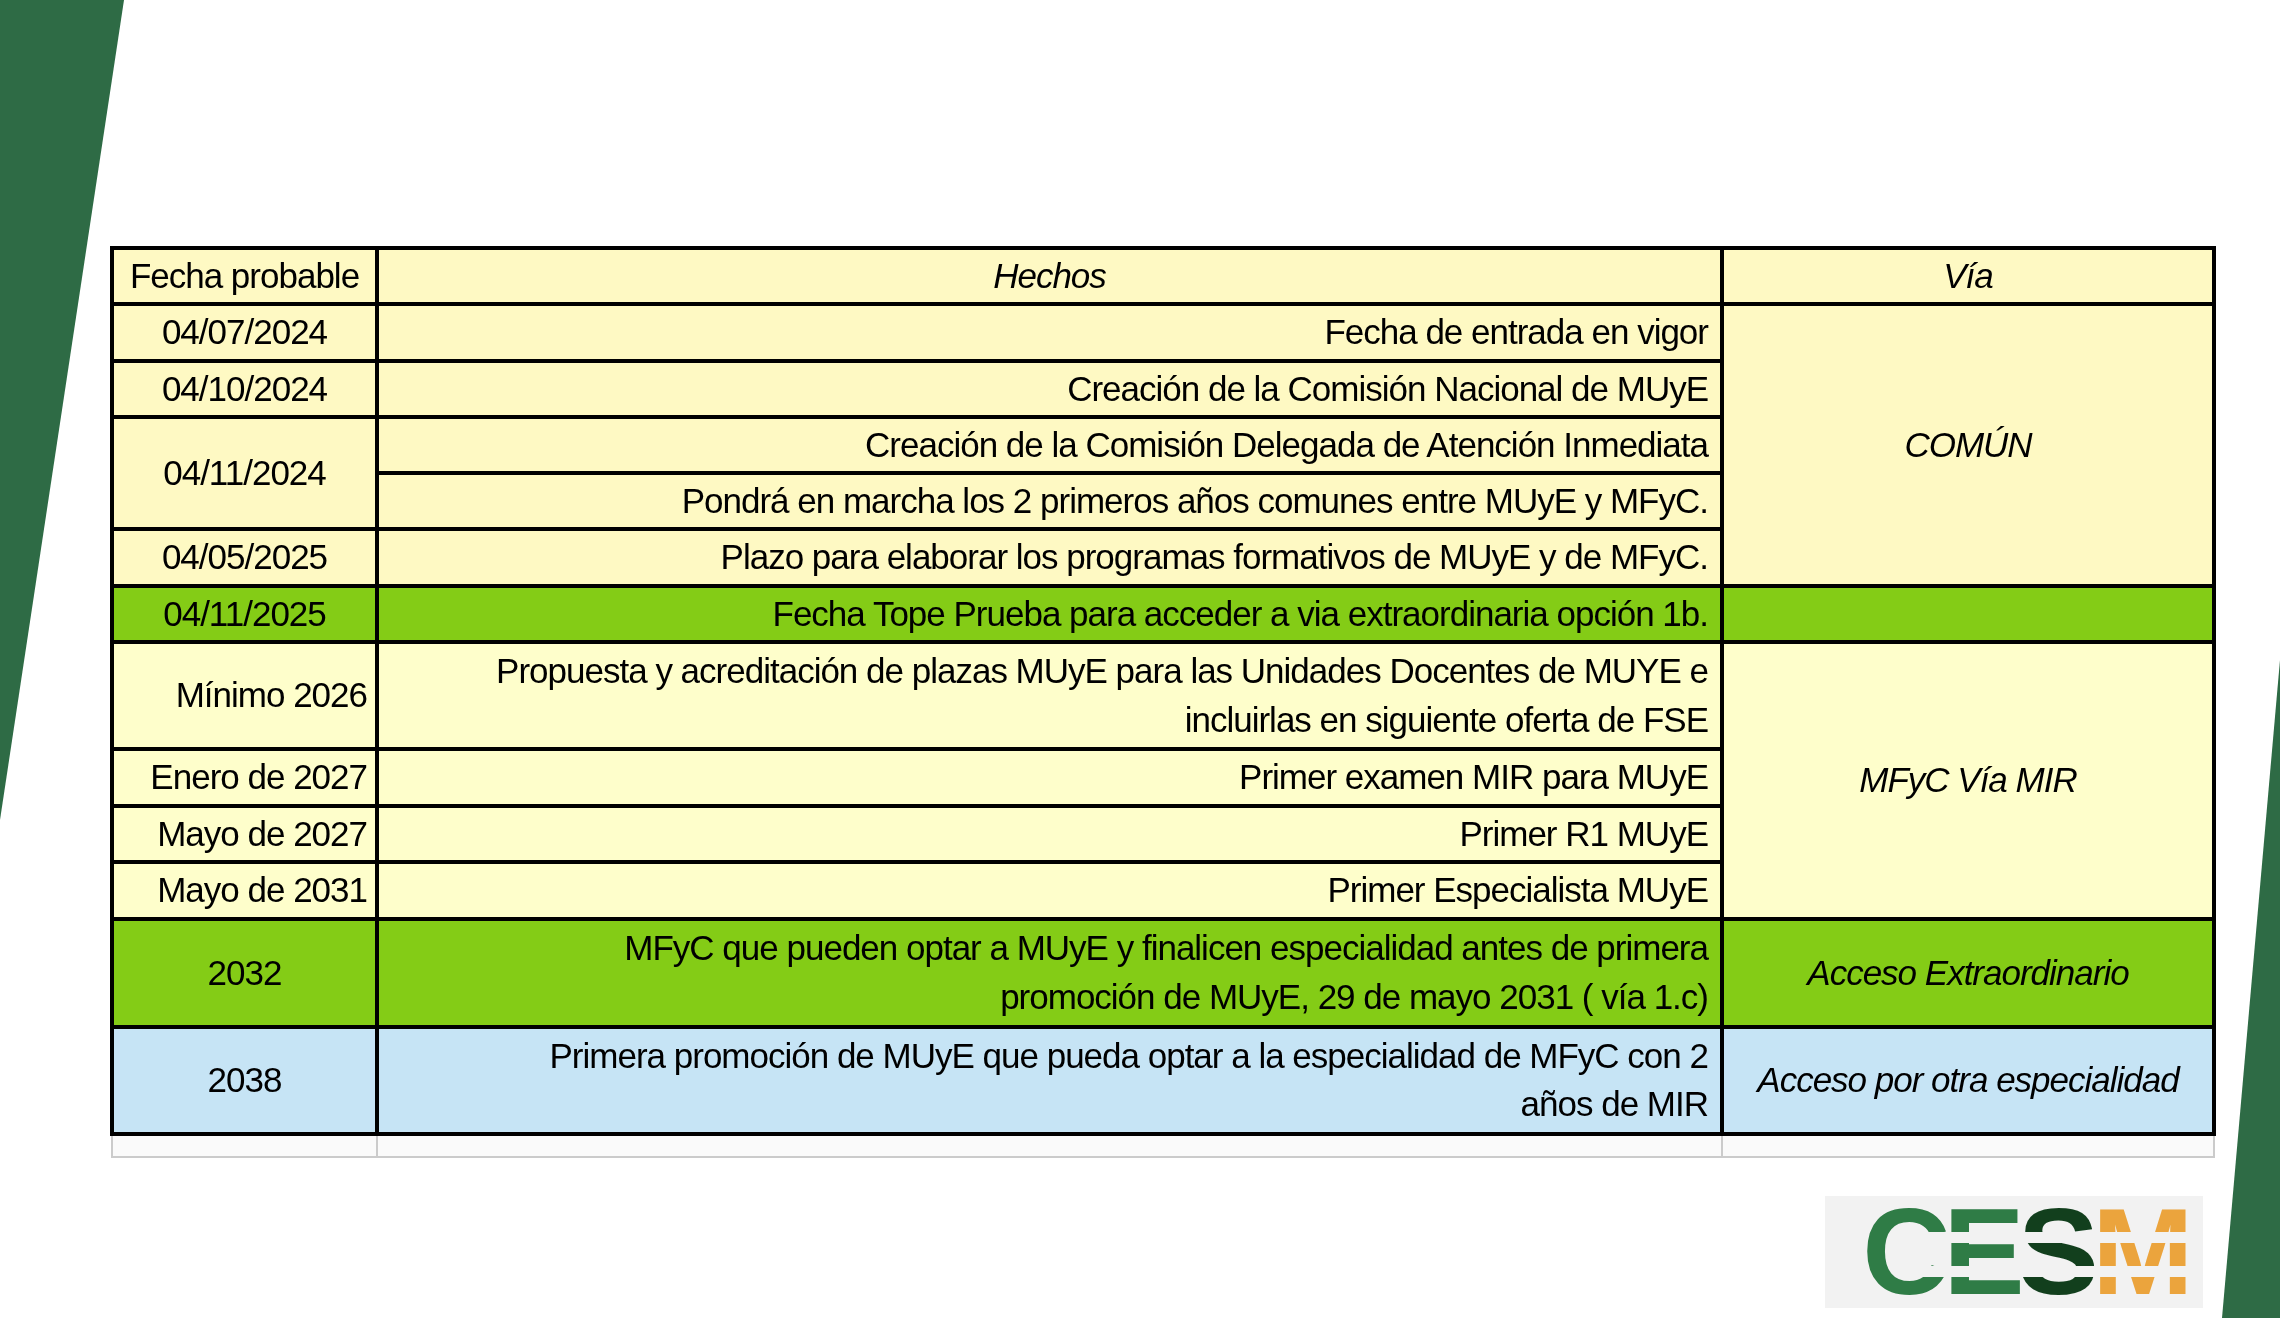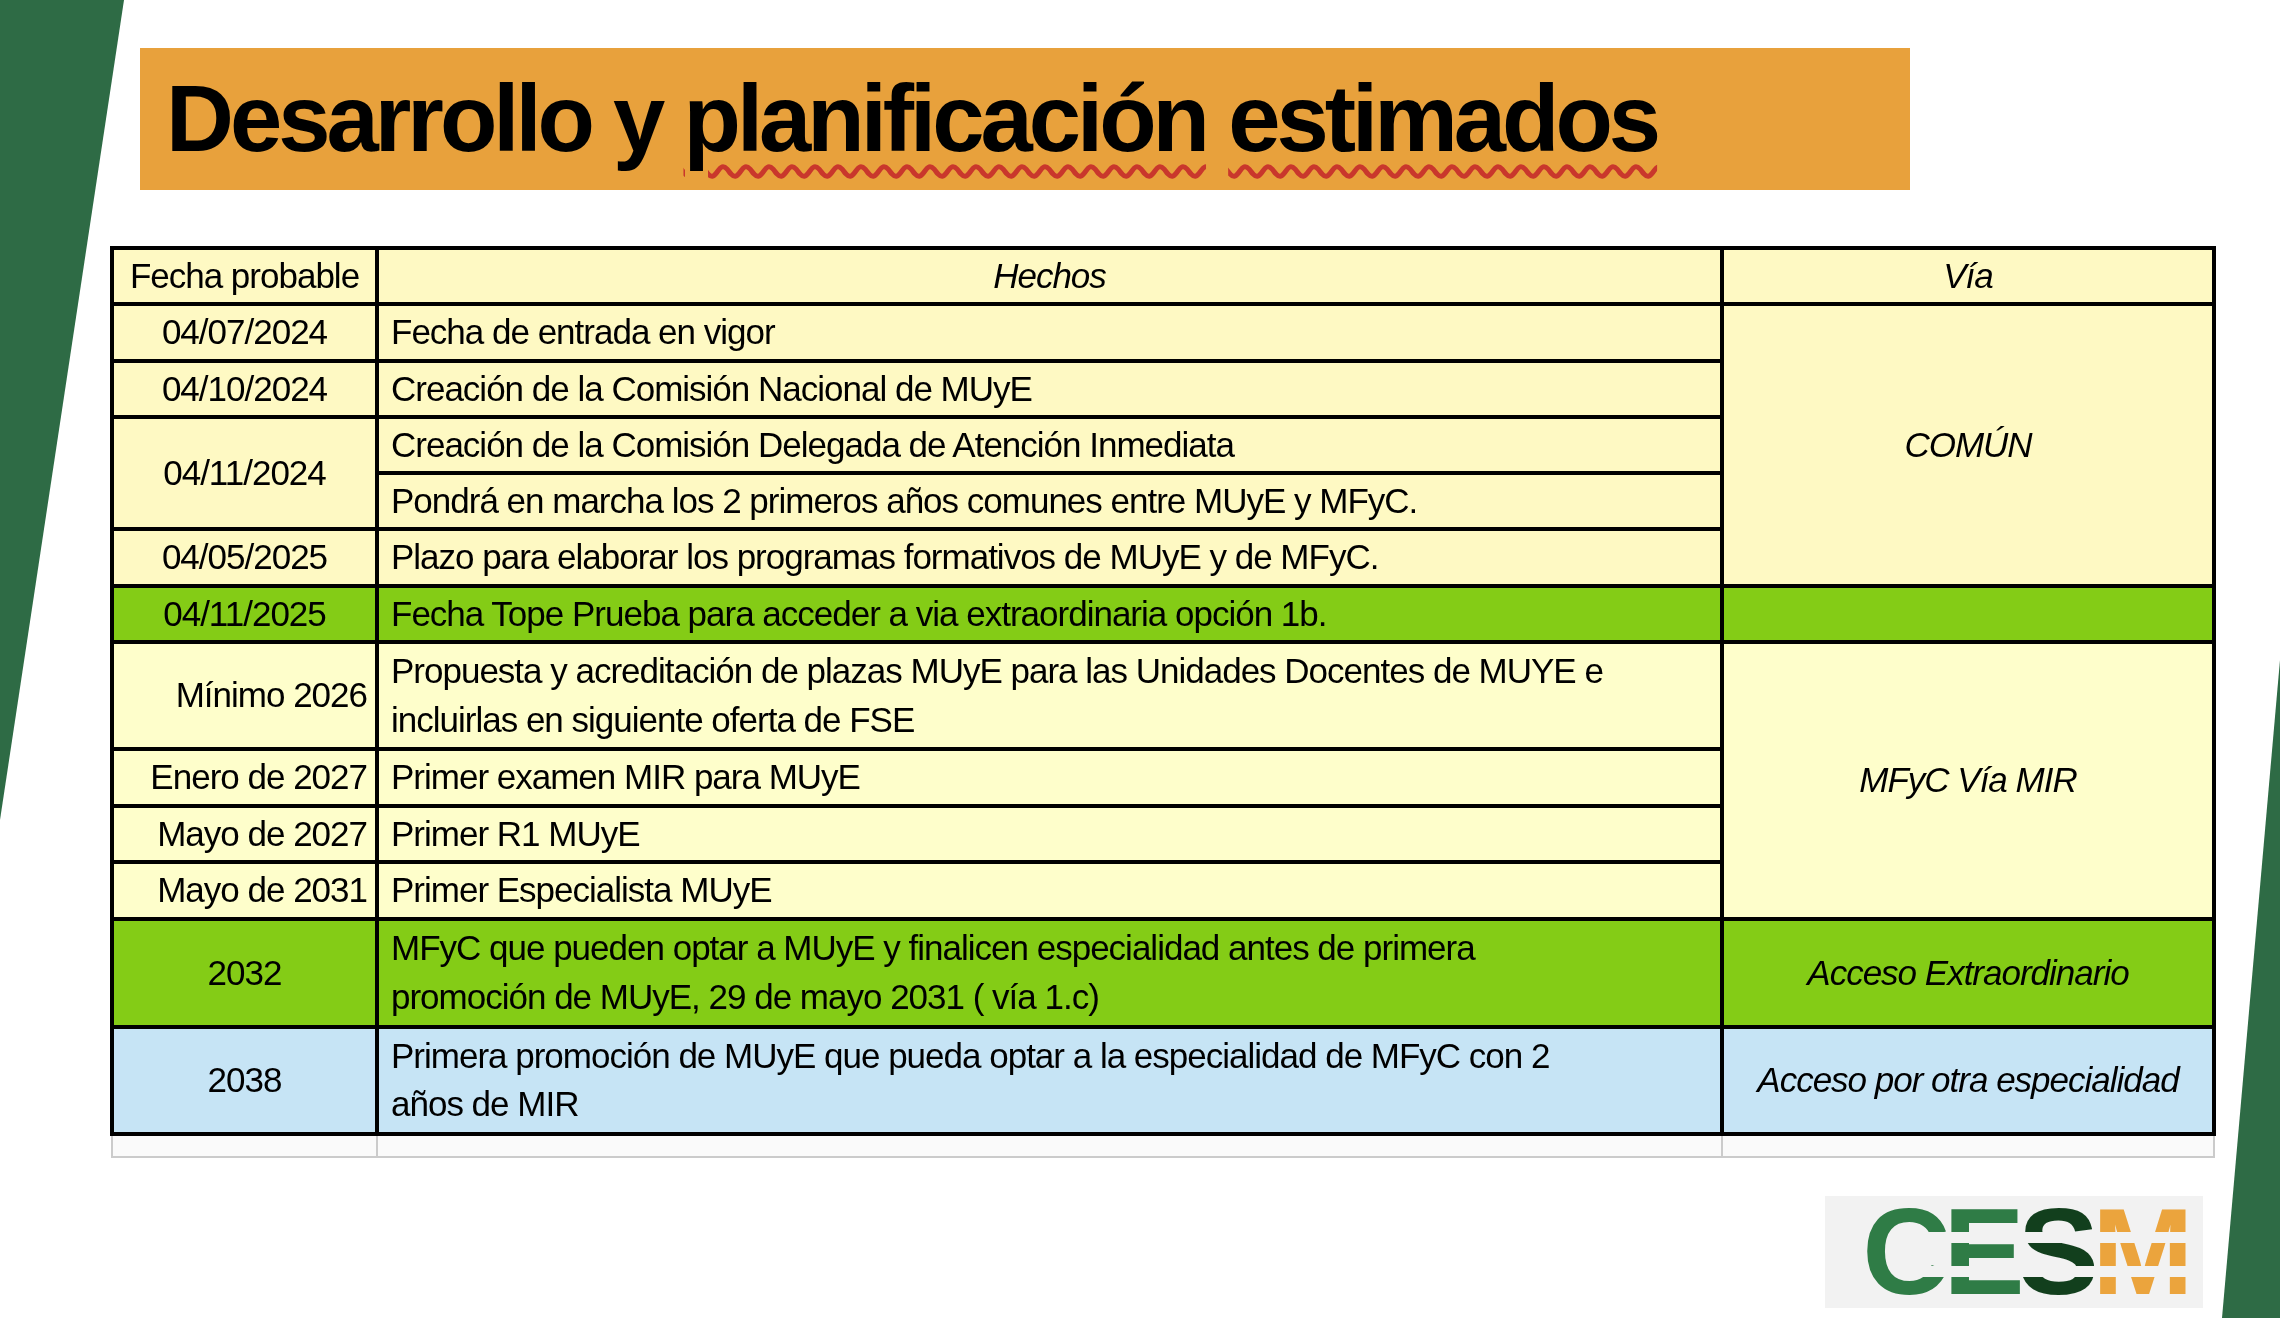--- a/index.html
+++ b/index.html
@@ -33,21 +33,21 @@
   
   .table-wrap{position:absolute;left:110px;top:246px;}
   table{border-collapse:collapse;table-layout:fixed;width:2102px;}
   td{
     border:4px solid #000;font-size:35px;letter-spacing:-1px;
     padding:2px 12px;line-height:1.38;vertical-align:middle;
     overflow:hidden;
   }
   .c-date{text-align:center;padding:2px 4px;}
   .c-datel{text-align:right;padding:2px 8px;}
-  .c-left{text-align:left;white-space:pre-line;}
+  .c-left{text-align:right;white-space:pre-line;}
   .c-via{text-align:center;padding:2px 6px;font-style:italic;}
   .bg-gray{background:#fef9c3;}
   .bg-green{background:#84cc16;}
   .bg-yellow{background:#FEFECB;}
   .bg-blue{background:#C6E4F5;}
   tr.ghost td{
     border:2px solid #CBCBCB;border-top:4px solid #000;
     background:#FAFAFA;height:20px;padding:0;
   }
   
@@ -70,23 +70,20 @@
   .stripe2{top:70px;}
 </style>
 </head>
 <body>
 
 <div class="slide">
 
   <div class="wedge-left"></div>
   <div class="wedge-right"></div>
 
-  <div class="banner">
-    <h1><span>Desarrollo y </span><span class="sq">planificación</span><span> </span><span class="sq">estimados</span></h1>
-  </div>
 
   <div class="table-wrap">
     <table>
       <colgroup>
         <col style="width:265px">
           <col style="width:1345px">
           <col style="width:492px">
       </colgroup>
       <tbody>
           <tr style="height:46px">

